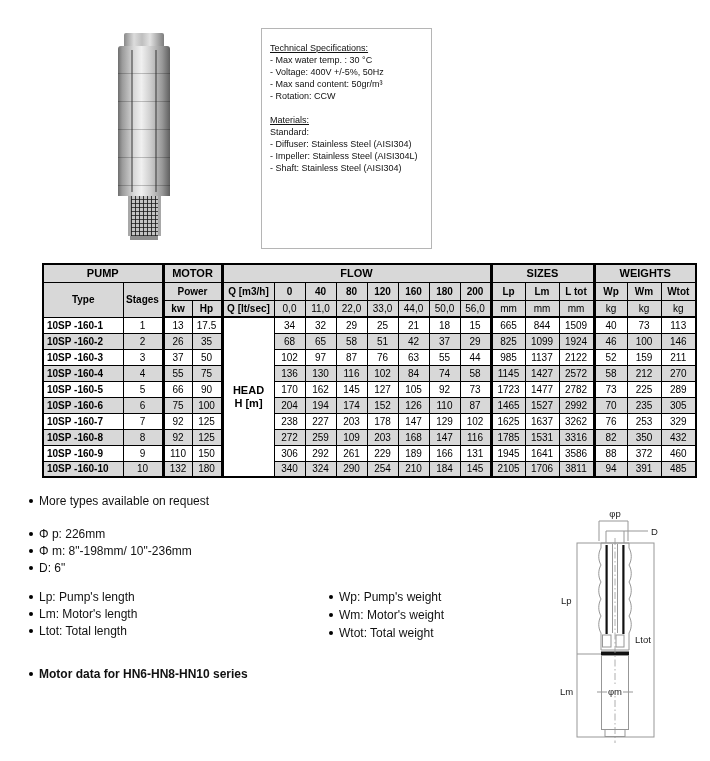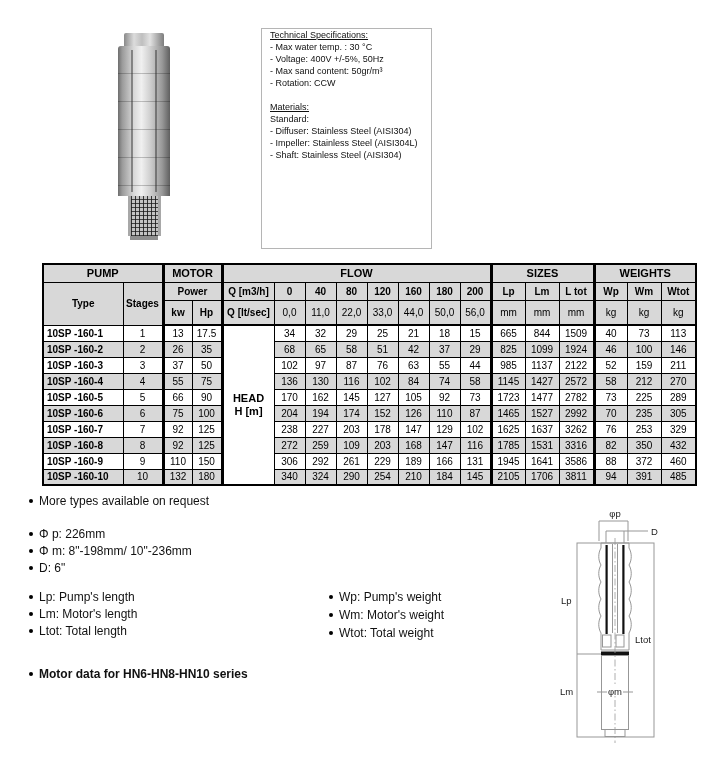--- a/index.html
+++ b/index.html
@@ -18,31 +18,31 @@
   .pump-body:before { left:13px; } .pump-body:after { right:13px; }
   .pump-grille { height:40px; margin:0 9px 0 10px; border-left:3px solid #a8a8a8; border-right:3px solid #a8a8a8;
     background:
       repeating-linear-gradient(90deg, rgba(25,25,25,.85) 0 1px, rgba(0,0,0,0) 1px 4px),
       repeating-linear-gradient(0deg, rgba(25,25,25,.75) 0 1px, rgba(0,0,0,0) 1px 4px),
       #c4c4c4; }
   .pump-foot { height:4px; margin:0 12px; background:#8f8f8f; }
 
   
   .spec-box { position:absolute; left:261px; top:28px; width:171px; height:221px;
-    border:1px solid #b5b5b5; background:#fff; padding:0 8px; font-size:9px; line-height:12px; color:#111; }
+    border:1px solid #b5b5b5; background:#fff; padding:13px 8px; font-size:9px; line-height:12px; color:#111; }
   .spec-heading { text-decoration:underline; }
   .spec-gap { height:12px; }
 
   
   table.data-table { position:absolute; left:25px; top:263px; border-collapse:collapse; table-layout:fixed; border:2px solid #000;margin-left:17px; }
   .data-table th, .data-table td { border:1px solid #000; padding:0 1px; text-align:center; vertical-align:middle;
     font-size:10px; font-weight:normal; white-space:nowrap; overflow:hidden; }
   .data-table tr.h1 th { height:18px; font-weight:bold; font-size:11px; }
   .data-table tr.h2 th { height:18px; font-weight:bold; }
-  .data-table tr.h3 th { height:25px; border-bottom:2px solid #000; }
+  .data-table tr.h3 th { height:17px; border-bottom:2px solid #000; }
   .data-table tr.h3 th.b { font-weight:bold; }
   .data-table tbody td { height:16px; }
   .shade { background:#d8d8d8; }
   .gb { border-left:3px solid #000 !important; }
   td.type-cell { text-align:left; padding-left:3px; font-weight:bold; }
   td.head-cell { background:#fff; font-weight:bold; font-size:11px; line-height:13px; }
 
   
   .note { position:absolute; font-size:12px; line-height:12px; color:#111; white-space:nowrap; }
   .blt { display:inline-block; width:4px; height:4px; border-radius:50%; background:#000; margin-right:6px; vertical-align:2px; }

